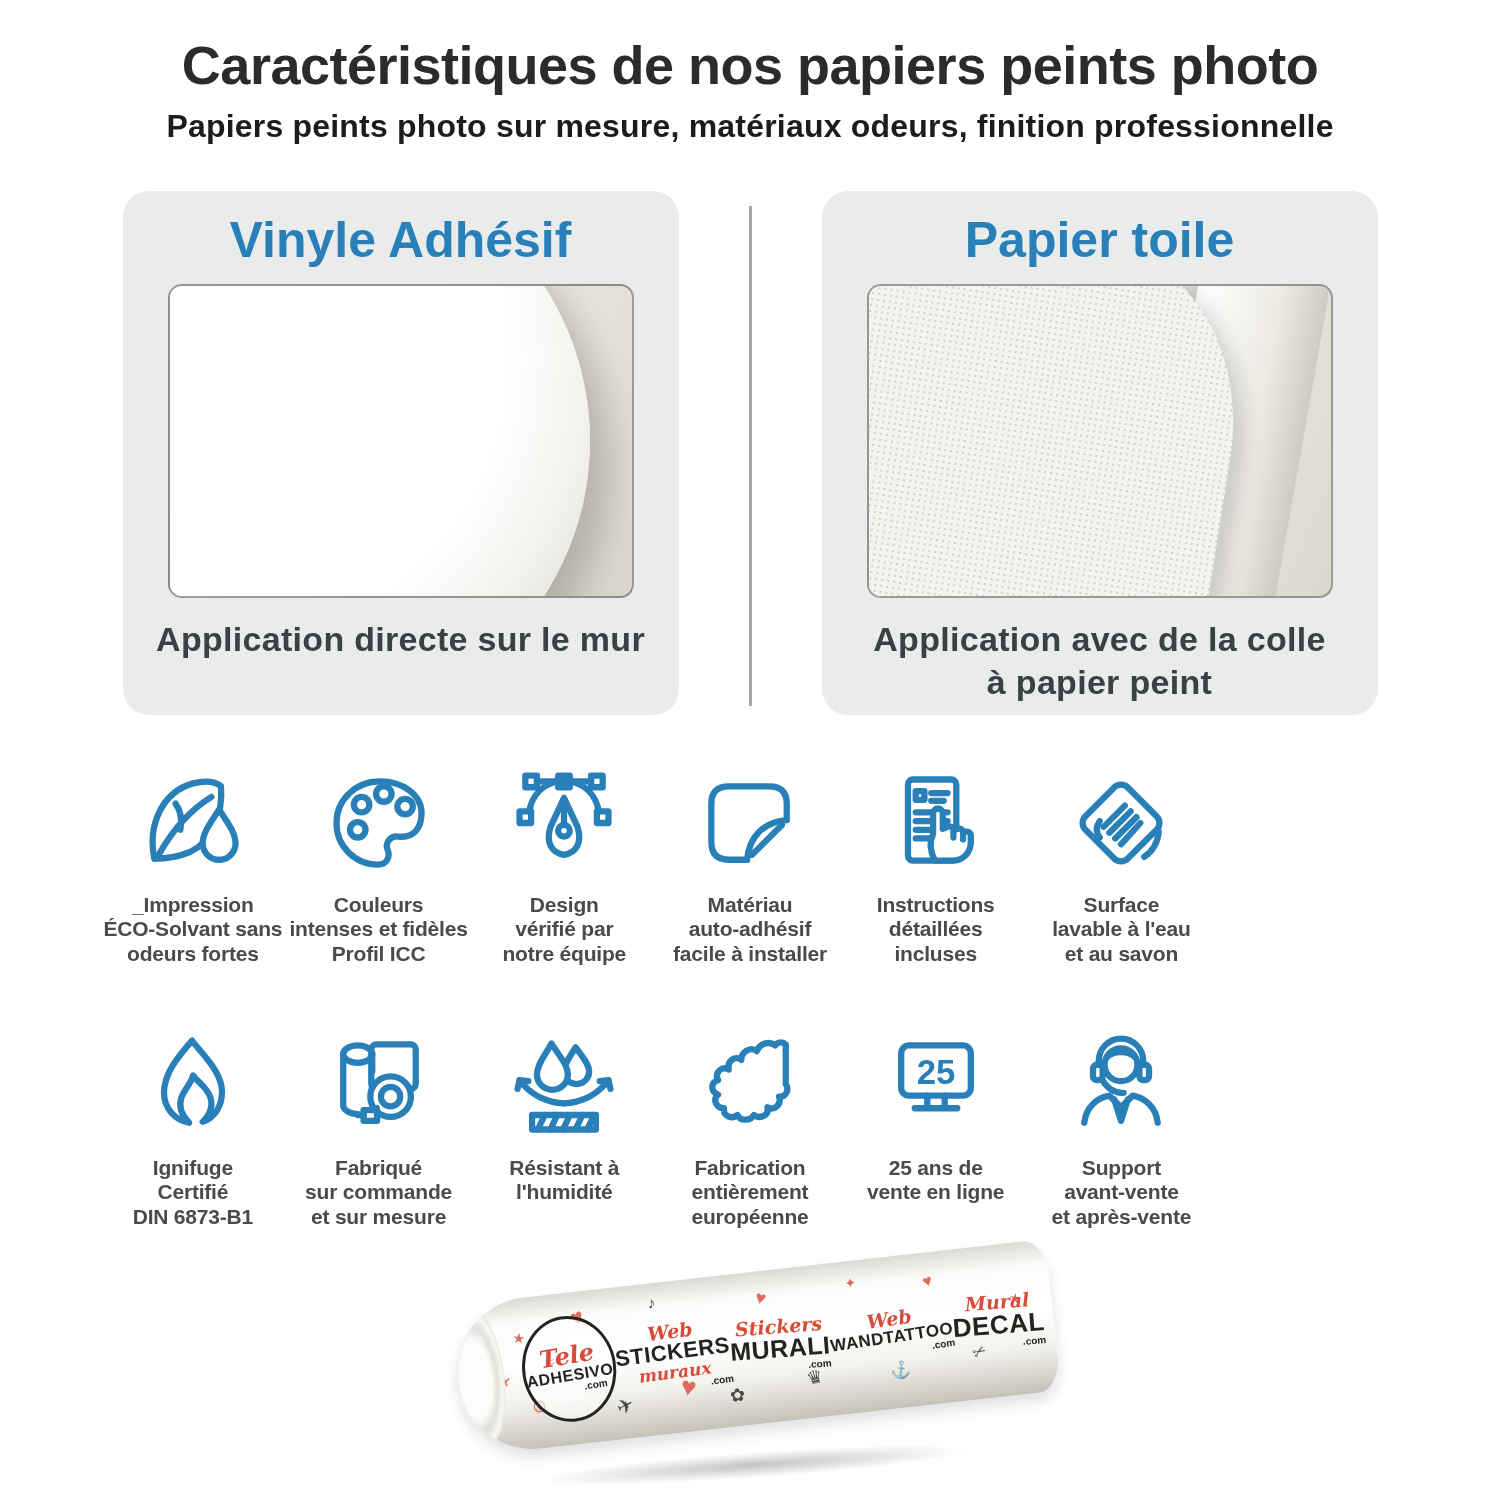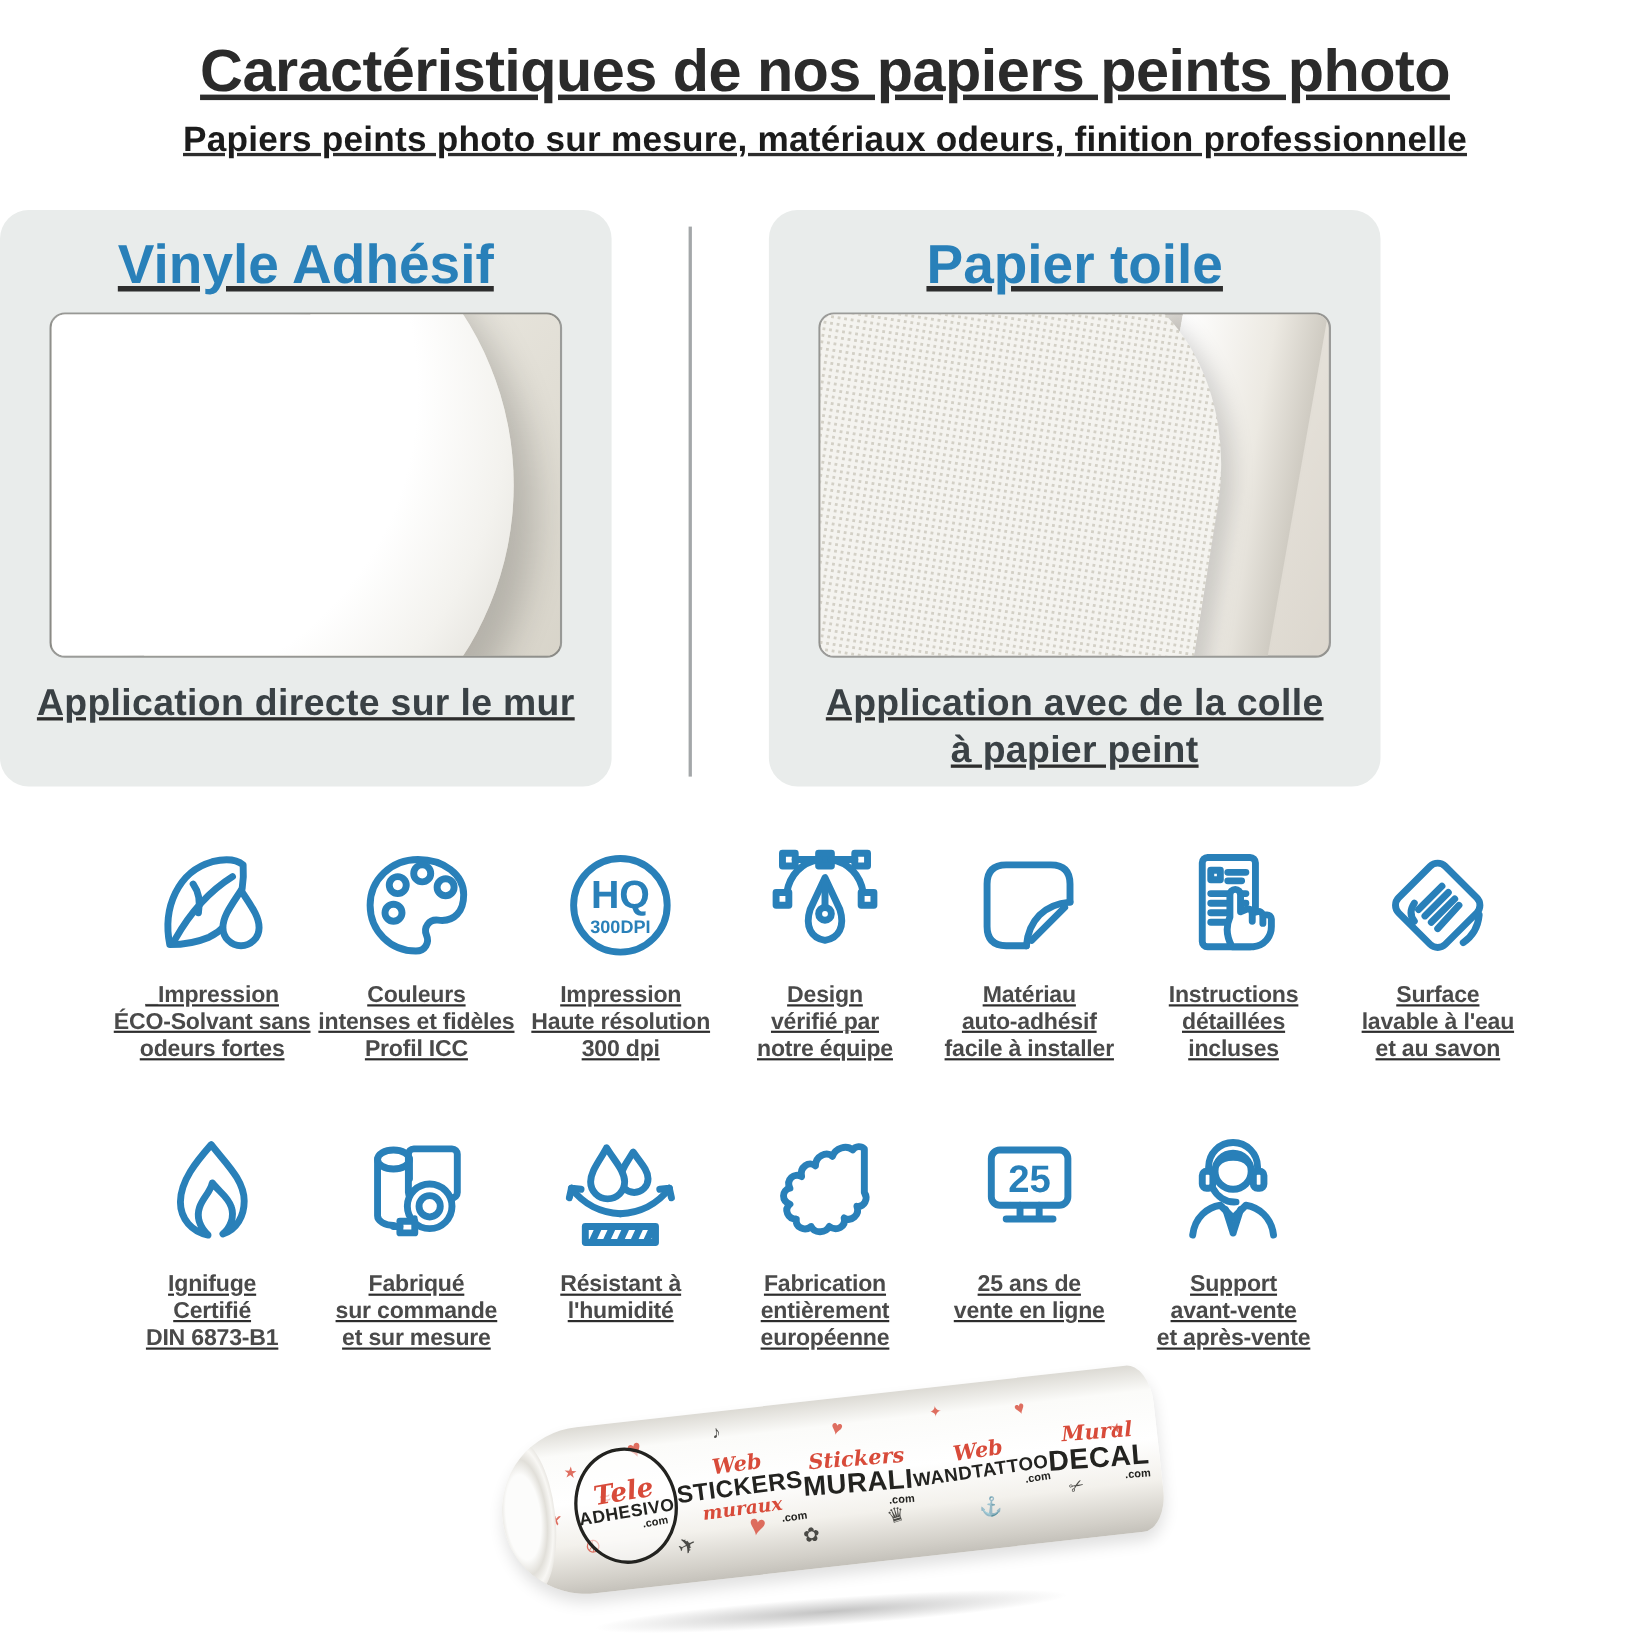--- a/index.html
+++ b/index.html
@@ -2,33 +2,33 @@
 <html><head>
 <meta charset="utf-8">
 <style>
   html,body{margin:0;padding:0;}
   body{
     width:1500px;height:1500px;position:relative;overflow:hidden;
     background:#ffffff;
     font-family:"Liberation Sans",sans-serif;
     color:#2d2d2d;
   }
-  .page{width:1500px;height:1500px;position:relative;text-decoration:underline;}
+  .page{width:1500px;height:1500px;position:relative;}
 
   
   .header{text-align:center;padding-top:34px;}
   .header h1{
     margin:0;font-size:54px;font-weight:bold;color:#2b2b2b;letter-spacing:-0.5px;
   }
   .subtitle{
     margin-top:12px;font-size:32px;font-weight:bold;color:#1c1c1c;letter-spacing:0.2px;
   }
 
   
-  .cards{display:flex;margin-top:46px;}
+  .cards{display:flex;justify-content:center;margin-top:46px;}
   .card{
     width:556px;height:524px;background:#e9eceb;border-radius:26px;
     display:flex;flex-direction:column;align-items:center;box-sizing:border-box;
     padding-top:22px;
   }
   .divider{width:3px;height:500px;background:#a4a7a9;margin:6px 70px 0 70px;align-self:center;}
   .card-title{font-size:50px;font-weight:bold;color:#2980b9;line-height:1.1;}
   .photo{
     position:relative;width:462px;height:310px;margin-top:16px;border-radius:14px;
     overflow:hidden;border:2px solid rgba(85,90,90,0.55);
@@ -193,30 +193,20 @@
         <circle class="s" cx="42" cy="41" r="8"></circle>
         <circle class="s" cx="65" cy="30" r="8"></circle>
         <circle class="s" cx="87" cy="43" r="8"></circle>
         <circle class="s" cx="38" cy="67" r="8"></circle>
       </svg>
       <div class="feat-label">Couleurs
 intenses et fidèles
 Profil ICC</div>
     </div>
 
-    <div class="feat">
-      <svg class="icon" viewBox="0 0 120 120">
-        <circle class="s" cx="60" cy="60" r="44"></circle>
-        <text class="t" x="60" y="63" font-size="37" text-anchor="middle">HQ</text>
-        <text class="t" x="60" y="86" font-size="17" text-anchor="middle">300DPI</text>
-      </svg>
-      <div class="feat-label">Impression
-Haute résolution
-300 dpi</div>
-    </div>
 
     <div class="feat">
       <svg class="icon" viewBox="0 0 120 120">
         <path class="s" d="M32,17 H88"></path>
         <rect class="s" x="20" y="11" width="12" height="12"></rect>
         <rect class="s" x="54" y="11" width="12" height="12"></rect>
         <rect class="s" x="88" y="11" width="12" height="12"></rect>
         <path class="s" d="M24,48 C27,31 38,20 54,17"></path>
         <path class="s" d="M96,48 C93,31 82,20 66,17"></path>
         <rect class="s" x="14" y="48" width="12" height="12"></rect>

